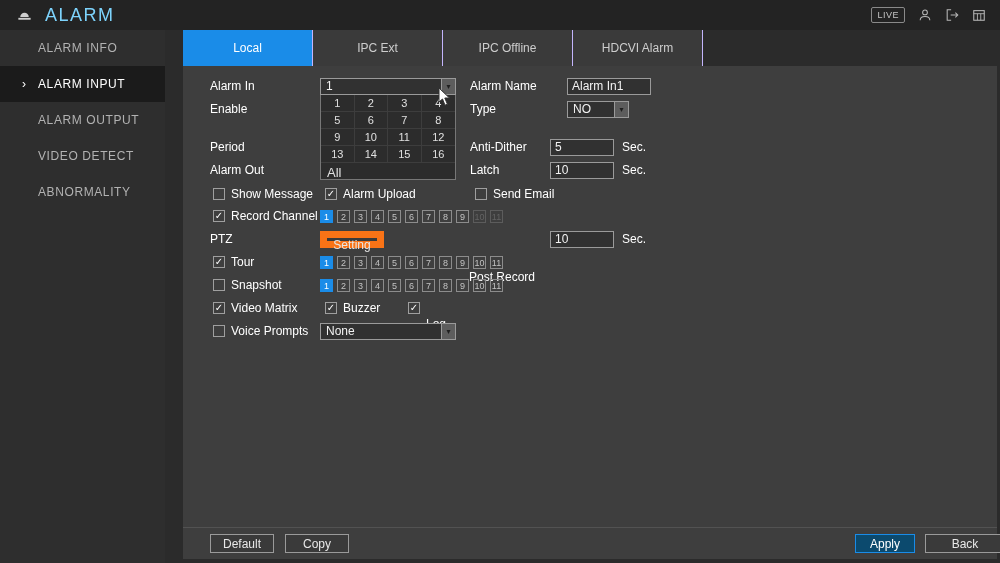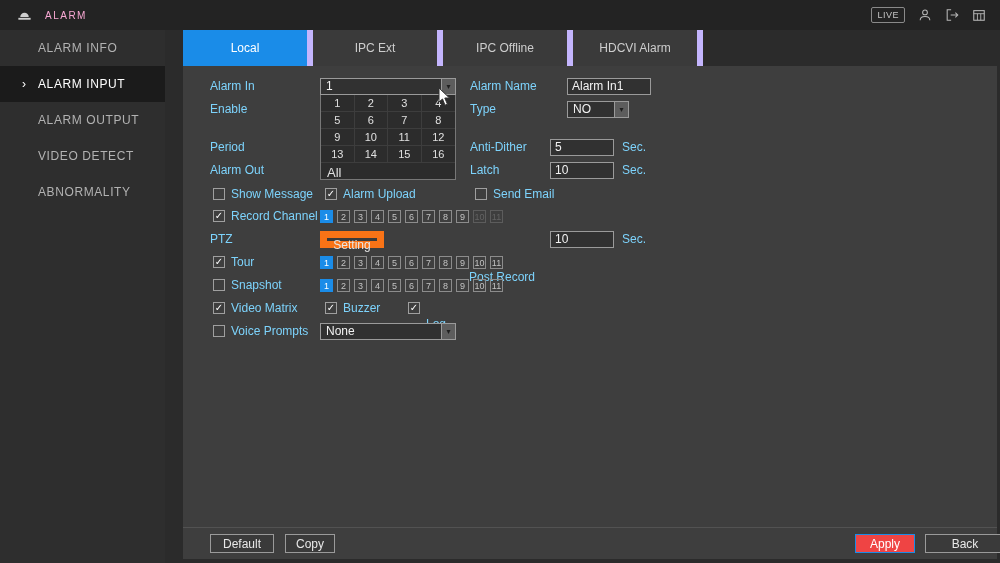--- a/index.html
+++ b/index.html
@@ -5,41 +5,41 @@
   * { margin:0; padding:0; box-sizing:border-box; }
   html,body { background:#111; }
   .stage { position:relative; width:1000px; height:563px; background:#2b2b2b;
            font-family:"Liberation Sans", sans-serif; overflow:hidden; }
 
   
   .topbar { position:absolute; left:0; top:0; width:100%; height:30px; background:#232323;
             display:flex; align-items:center; }
   .t-icon { display:inline-flex; align-items:center; }
   .t-icon.first { margin-left:16px; }
-  .t-title { color:#f9a8d4; font-size:10px; letter-spacing:1.5px; margin-left:12px; }
+  .t-title { color:#7dd3fc; font-size:18px; letter-spacing:1.5px; margin-left:12px; }
   .t-right { margin-left:auto; display:flex; align-items:center; gap:13px; padding-right:14px; }
   .live-badge { border:1px solid #8a8a8a; color:#c5c5c5; font-size:9px; padding:2px 5px;
                 border-radius:2px; letter-spacing:.5px; cursor:pointer; }
 
   
   .sidebar { position:absolute; left:0; top:30px; width:165px; height:533px; background:#2e2e2e; }
   .side-item { display:block; height:36px; line-height:36px; padding-left:38px; font-size:12px;
                color:#b2b2b2; letter-spacing:.6px; position:relative; cursor:pointer; }
   .side-item.active { background:#1b1b1b; color:#ffffff; }
   .side-item.active::before { content:'›'; position:absolute; left:22px; top:0; color:#fff; }
 
   
   .tabs { position:absolute; left:183px; top:30px; height:36px; display:flex; }
   .tab { width:130px; height:36px; line-height:36px; text-align:center; font-size:12px;
-         color:#cdcdcd; background:#3a3a3a; border-right:6px solid #c4b5fd; cursor:pointer; }
+         color:#cdcdcd; background:#3a3a3a; border-right:1px solid #c4b5fd; cursor:pointer; }
   .tab.active { background:#1a8ce8; color:#fff; }
 
   
   .panel { position:absolute; left:183px; top:66px; width:814px; height:493px; background:#3e3e3e; }
-  .lbl { position:absolute; font-size:12px; color:#7dd3fc; line-height:17px; white-space:nowrap; }
+  .lbl { position:absolute; font-size:12px; color:#ffffff; line-height:17px; white-space:nowrap; }
   .val-input, .select { position:absolute; height:17px; background:#313131; border:1px solid #9a9a9a;
                         color:#f2f2f2; font-size:12px; }
   .val-input { padding-left:4px; line-height:15px; }
   .select { display:flex; align-items:stretch; cursor:pointer; }
   .sel-val { flex:1; padding-left:5px; line-height:15px; }
   .sel-arrow { width:14px; background:#5d5d5d; border-left:1px solid #9a9a9a; color:#1f1f1f;
                font-size:8px; display:flex; align-items:center; justify-content:center; }
 
   .checkbox { position:absolute; width:12px; height:12px; border:1px solid #9f9f9f;
               display:flex; align-items:center; justify-content:center; cursor:pointer; }
@@ -64,21 +64,21 @@
              border-right:1px solid #3d3d3d; border-bottom:1px solid #3d3d3d; cursor:pointer; }
   .dd-cell:nth-child(4n) { border-right:none; }
   .dd-all-row { height:16px; }
   .dd-all { display:inline-block; padding-left:6px; font-size:13px; line-height:16px;
             color:#e0e0e0; cursor:pointer; }
 
   
   .divider { position:absolute; left:0; right:0; top:461px; height:1px; background:#525252; }
   .fbtn { position:absolute; top:468px; height:19px; background:#3a3a3a; border:1px solid #9a9a9a;
           color:#e8e8e8; font-size:12px; cursor:pointer; font-family:inherit; }
-  .fbtn.primary { background:#ef4444; border-color:#1a8ce8; color:#fff; }
+  .fbtn.primary { background:#0c4a6e; border-color:#1a8ce8; color:#fff; }
 
   .cursor { position:absolute; left:438px; top:87px; z-index:20; pointer-events:none; }
 </style>
 </head>
 <body>
 
 <div class="stage">
 
   <header class="topbar">
     <span class="t-icon first">
@@ -259,21 +259,21 @@
 
     <span class="checkbox" style="left:30px; top:259px;"></span>
     <span class="lbl" style="left:48px; top:257px;">Voice Prompts</span>
     <div class="select" style="left:137px; top:257px; width:136px;">
       <span class="sel-val">None</span>
       <span class="sel-arrow">▾</span>
     </div>
 
     <div class="divider"></div>
     <button class="fbtn" style="left:27px; width:64px;">Default</button>
-    <button class="fbtn" style="left:102px; width:50px;">Copy</button>
+    <button class="fbtn" style="left:102px; width:64px;">Copy</button>
     <button class="fbtn primary" style="left:672px; width:60px;">Apply</button>
     <button class="fbtn" style="left:742px; width:80px;">Back</button>
   </main>
 
   <span class="cursor">
     <svg width="14" height="20" viewBox="0 0 14 20">
         <path d="M1 1 L1 15 L4.5 12 L7 18.2 L9.4 17.2 L6.8 11 L11.5 11 Z" fill="#ffffff" stroke="#333" stroke-width="1"></path>
       </svg>
   </span>
 

